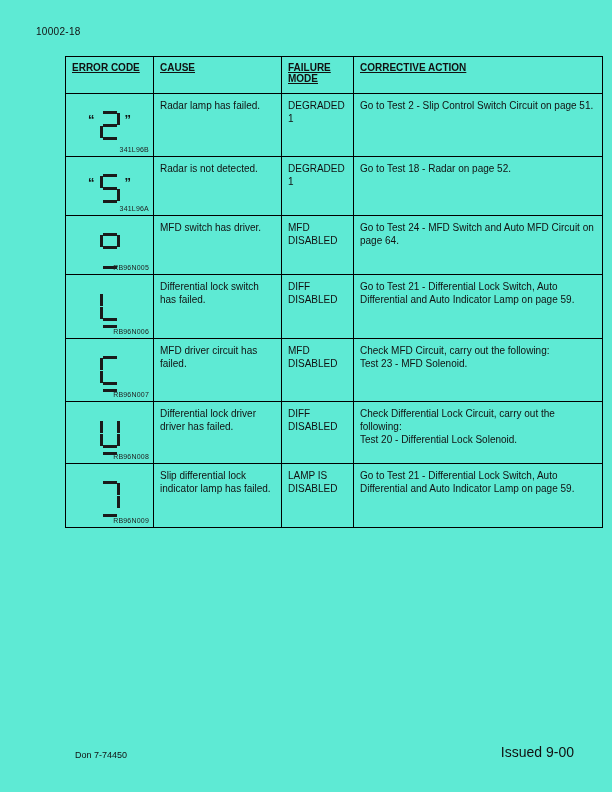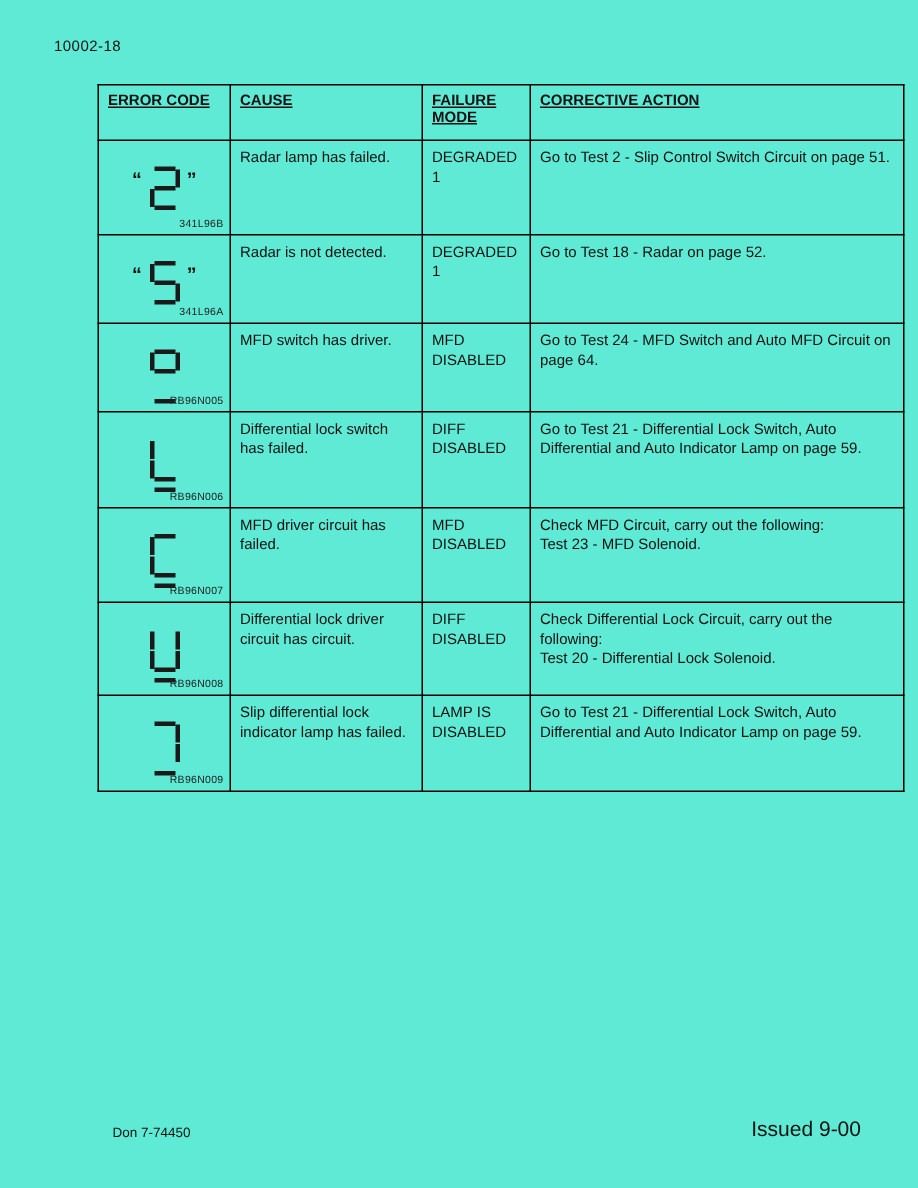--- a/index.html
+++ b/index.html
@@ -262,21 +262,21 @@
                 <div class="seg" style="left: 2px; top: 15px; width: 3px; height: 12px;"></div>
                 <div class="seg" style="left: 5px; top: 26px; width: 14px; height: 3px;"></div>
                 <div class="seg" style="left: 19px; top: 15px; width: 3px; height: 12px;"></div>
                 <div class="seg" style="left: 19px; top: 2px; width: 3px; height: 12px;"></div>
                 <div class="seg" style="left: 5px; top: 33px; width: 14px; height: 3px;"></div>
               </span>
           </div>
           <span class="code-ref">RB96N008</span>
         </td>
         <td>
-            <div class="cell-text">Differential lock driver circuit has circuit.</div>
+            <div class="cell-text">Differential lock driver driver has failed.</div>
           </td>
         <td>
             <div class="cell-text">DIFF
 DISABLED</div>
           </td>
         <td>
             <div class="cell-text">Check Differential Lock Circuit, carry out the following:
 Test 20 - Differential Lock Solenoid.</div>
           </td>
       </tr>

